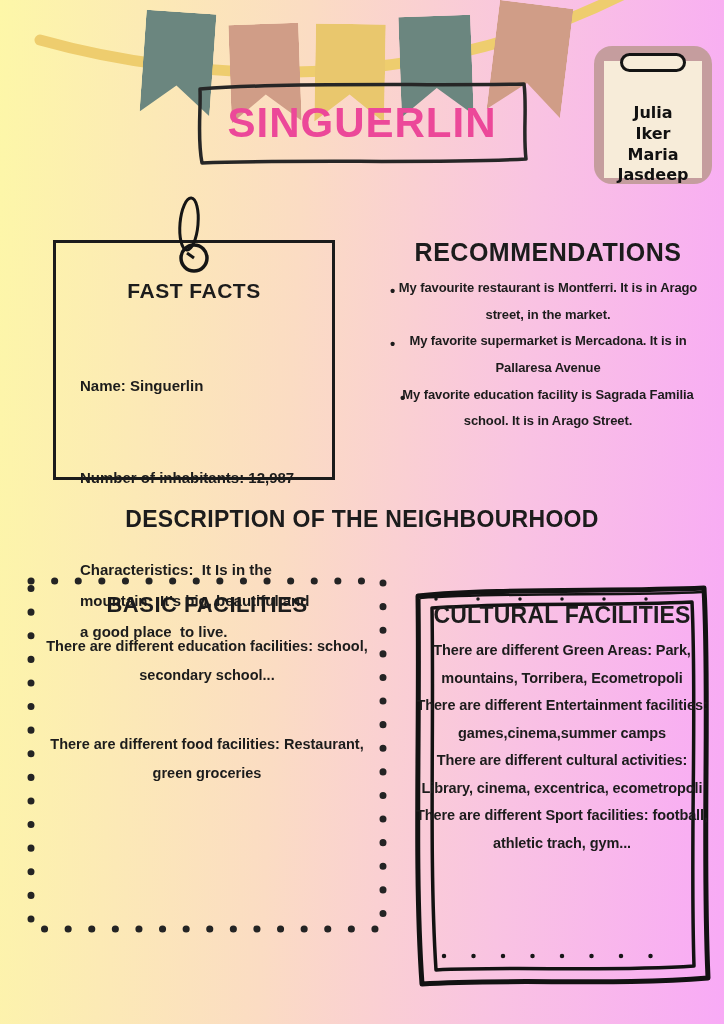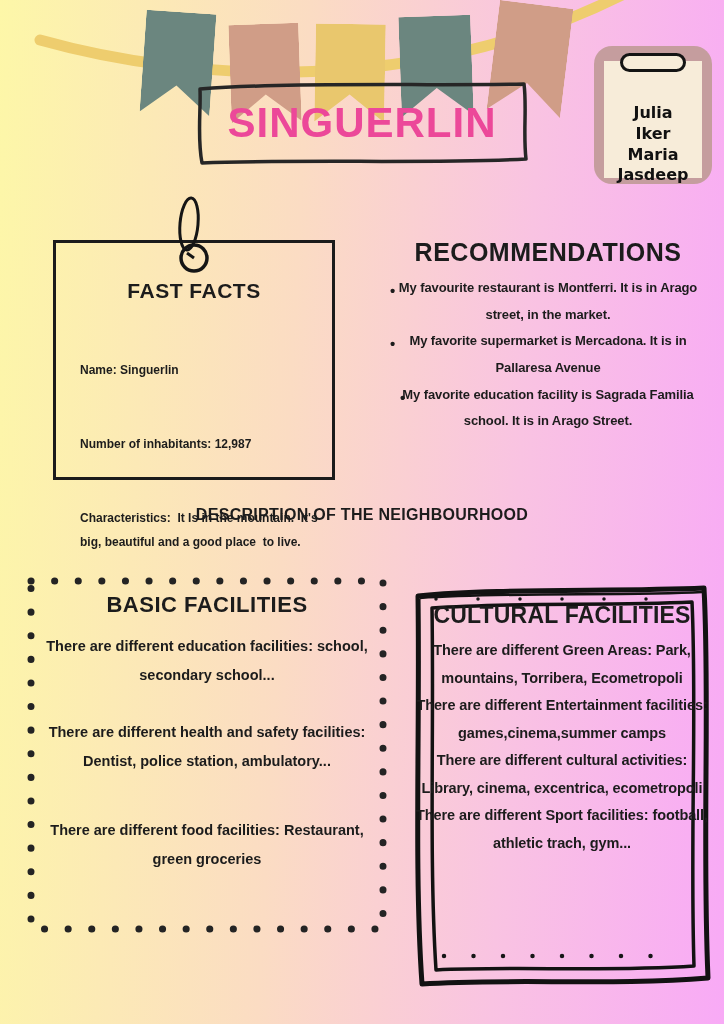--- a/index.html
+++ b/index.html
@@ -32,32 +32,32 @@
   .clip-paper{position:absolute;left:10px;top:15px;right:10px;bottom:6px;background:var(--clipboard-paper,#f7ecd9);}
   .clip{position:absolute;left:50%;top:7px;transform:translateX(-50%);width:66px;height:19px;
     background:var(--clipboard-paper,#f7ecd9);border:3px solid #141414;border-radius:10px;box-sizing:border-box;z-index:2;}
   .names{position:absolute;left:0;right:0;top:42px;text-align:center;
     font-family:"DejaVu Sans",sans-serif;font-weight:800;font-size:16px;line-height:1.3;color:#111;}
 
   
   .pin-svg{left:158px;top:196px;width:70px;height:84px;z-index:5;}
   .fastfacts{left:53px;top:240px;width:282px;height:240px;border:3.5px solid #1b1b1b;box-sizing:border-box;z-index:4;}
   .ff-title{margin-top:36px;text-align:center;font-size:21px;font-weight:800;letter-spacing:0.5px;}
-  .ff-body{margin-top:6px;padding:0 14px 0 24px;font-size:12px;font-weight:700;line-height:2.05;white-space:pre-wrap;}
+  .ff-body{margin-top:6px;padding:0 14px 0 24px;font-size:15px;font-weight:700;line-height:2.05;white-space:pre-wrap;}
 
   
   .recs{left:374px;top:238px;width:348px;}
   .recs-title{text-align:center;font-size:25px;font-weight:800;letter-spacing:0.5px;}
   .recs-list{margin:8px auto 0;width:304px;}
   .rec-item{position:relative;text-align:center;font-size:13px;font-weight:700;line-height:2.05;letter-spacing:-0.1px;}
   .rec-item .bullet{position:absolute;left:-6px;top:1px;font-size:15px;}
   .rec-item:nth-child(3) .bullet{left:4px;}
 
   
-  .desc{top:506px;left:0;right:0;text-align:center;font-size:16px;font-weight:800;letter-spacing:0.3px;}
+  .desc{top:506px;left:0;right:0;text-align:center;font-size:23px;font-weight:800;letter-spacing:0.3px;}
 
   
   .basic{left:26px;top:576px;width:362px;height:358px;}
   .basic > svg{position:absolute;left:0;top:0;}
   .basic-content{position:relative;padding:16px 12px 0;text-align:center;}
   .basic-title{font-size:22px;font-weight:800;letter-spacing:0.5px;}
   .basic-p{margin:14px 0 0;font-size:14.5px;font-weight:700;line-height:2.0;}
   .basic-p + .basic-p{margin-top:28px;}
   .basic-p:last-child{margin-top:40px;}
 
@@ -129,21 +129,20 @@
 
 <div class="abs desc">DESCRIPTION OF THE NEIGHBOURHOOD</div>
 
 <div class="abs basic">
   <svg width="362" height="358" viewBox="0 0 362 358">
     <rect x="5" y="5" width="352" height="348" fill="none" stroke="#242424" stroke-width="7" stroke-dasharray="0.1 23.5" stroke-linecap="round"></rect>
   </svg>
   <div class="basic-content">
     <div class="basic-title">BASIC FACILITIES</div>
     <p class="basic-p">There are different education facilities: school, secondary school...</p>
-    <p class="basic-p">There are different health and safety facilities: Dentist, police station, ambulatory...</p>
     <p class="basic-p">There are different food facilities: Restaurant, green groceries</p>
   </div>
 </div>
 
 <div class="abs cultural">
   <svg class="frame" width="312" height="412" viewBox="0 0 312 412">
     <path d="M 12 16 C 90 8, 210 12, 298 8 C 304 120, 296 260, 302 398 C 210 406, 100 398, 16 404 C 8 290, 14 150, 12 16 Z" fill="none" stroke="#121212" stroke-width="5" stroke-linejoin="round"></path>
     <path d="M 26 28 C 110 22, 200 26, 286 22 C 291 130, 284 260, 288 386 C 200 392, 110 386, 30 390 C 23 280, 28 150, 26 28 Z" fill="none" stroke="#121212" stroke-width="3.5" stroke-linejoin="round"></path>
     <path d="M 14 18 C 100 12, 220 16, 296 12" fill="none" stroke="#121212" stroke-width="2.5"></path>
   </svg>

